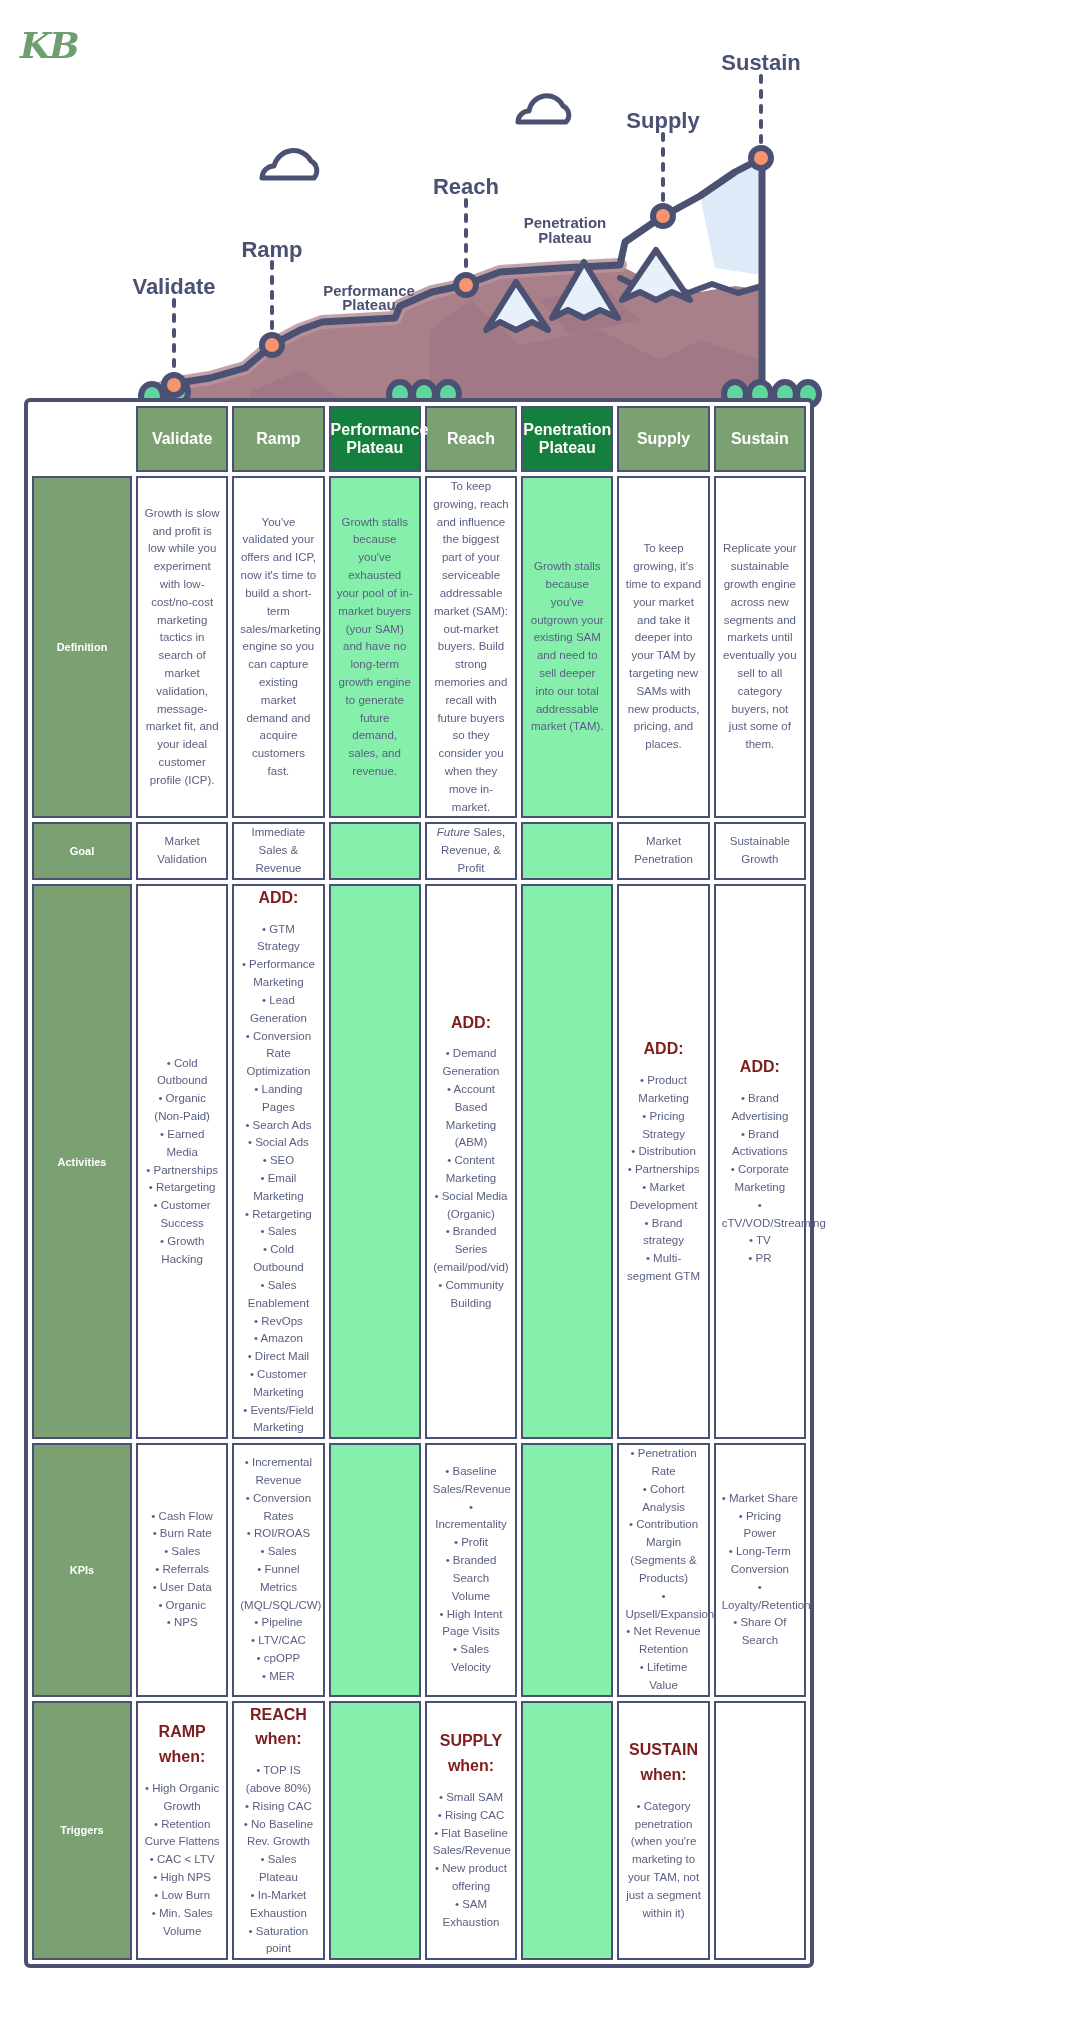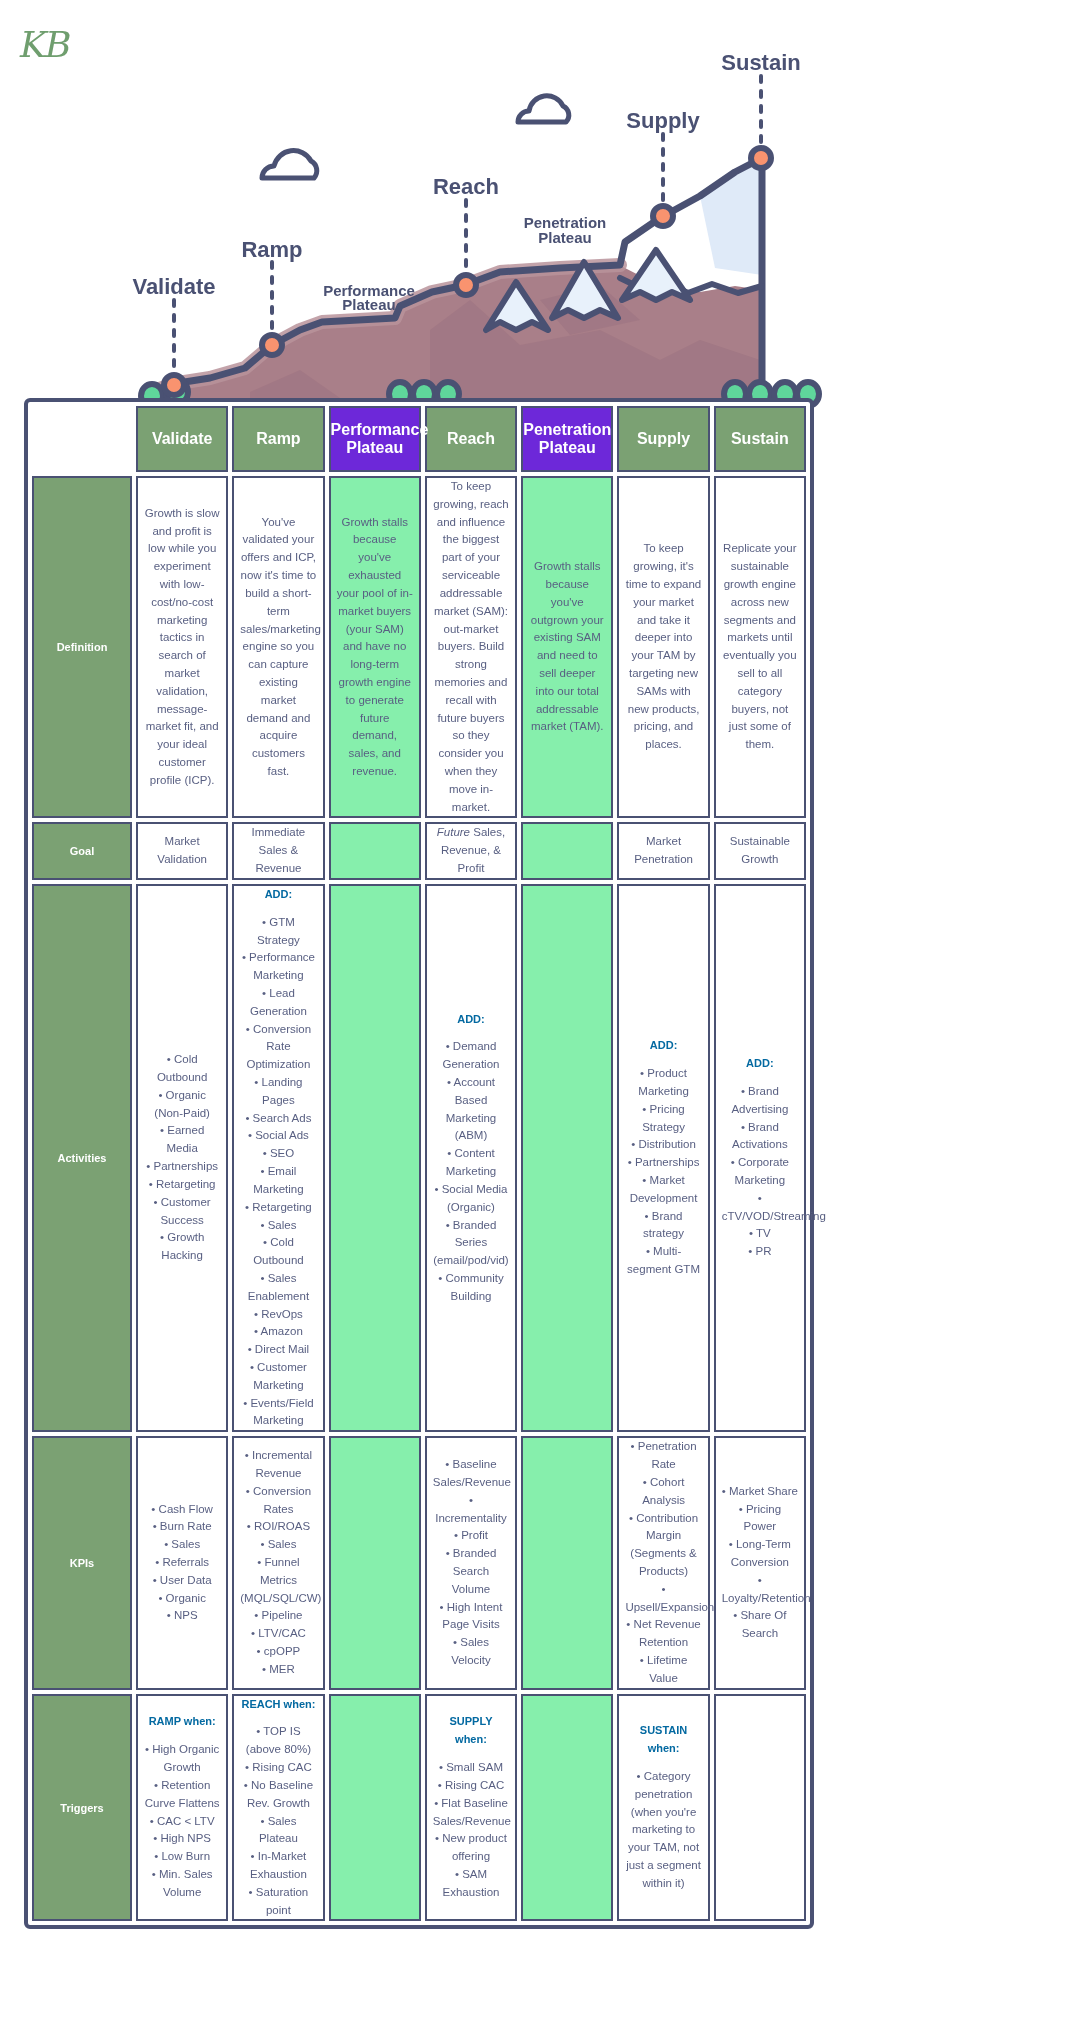--- a/index.html
+++ b/index.html
@@ -1,28 +1,28 @@
 <!DOCTYPE html>
 <html><head>
 <meta charset="utf-8">
 <style>
   html,body{margin:0;padding:0;background:#ffffff;}
   body{width:1080px;height:2020px;font-family:"Liberation Sans",sans-serif;color:#4a5173;position:relative;overflow:hidden;}
-  .logo{position:absolute;left:20px;top:24px;font-family:"DejaVu Serif",serif;font-style:italic;font-weight:normal;font-size:36px;color:#6f9e6e;letter-spacing:-2px;}
+  .logo{position:absolute;left:20px;top:24px;font-family:"DejaVu Serif",serif;font-style:italic;font-weight:bold;font-size:36px;color:#6f9e6e;letter-spacing:-2px;}
   .mountain-wrap{position:absolute;left:0;top:0;width:1080px;height:520px;}
   .grid{position:absolute;left:24px;top:398px;width:790px;border:4px solid #4a5173;border-radius:6px;box-sizing:border-box;background:#ffffff;}
   table{border-collapse:separate;border-spacing:4px;width:100%;table-layout:fixed;}
   td,th{vertical-align:middle;padding:0;}
   .rowlabel{background:#7ba173;color:#ffffff;font-weight:bold;font-size:11px;text-align:center;border:2px solid #4a5173;width:100px;}
   .hdr{color:#ffffff;font-weight:bold;font-size:16px;text-align:center;border:2px solid #4a5173;height:62px;line-height:1.15;}
   .hdr.green{background:#7ba173;}
-  .hdr.salmon{background:#6d28d9;margin-top:12px;}
+  .hdr.salmon{background:#15803d;margin-top:12px;}
   .cell{background:#ffffff;border:2px solid #4a5173;text-align:center;font-size:11.5px;line-height:1.55;color:#585f82;padding:0 6px;}
   .cell.plateau{background:#86efac;}
-  .cell b{color:#0369a1;font-size:11px;}
+  .cell b{color:#7f1d1d;font-size:16px;}
   .cell i{font-style:italic;}
   .corner{background:#ffffff;border:none;}
   .li{display:block;}
   .spacer{display:block;height:10px;}
 </style>
 </head>
 <body>
 
 <div class="logo">KB</div>
 

